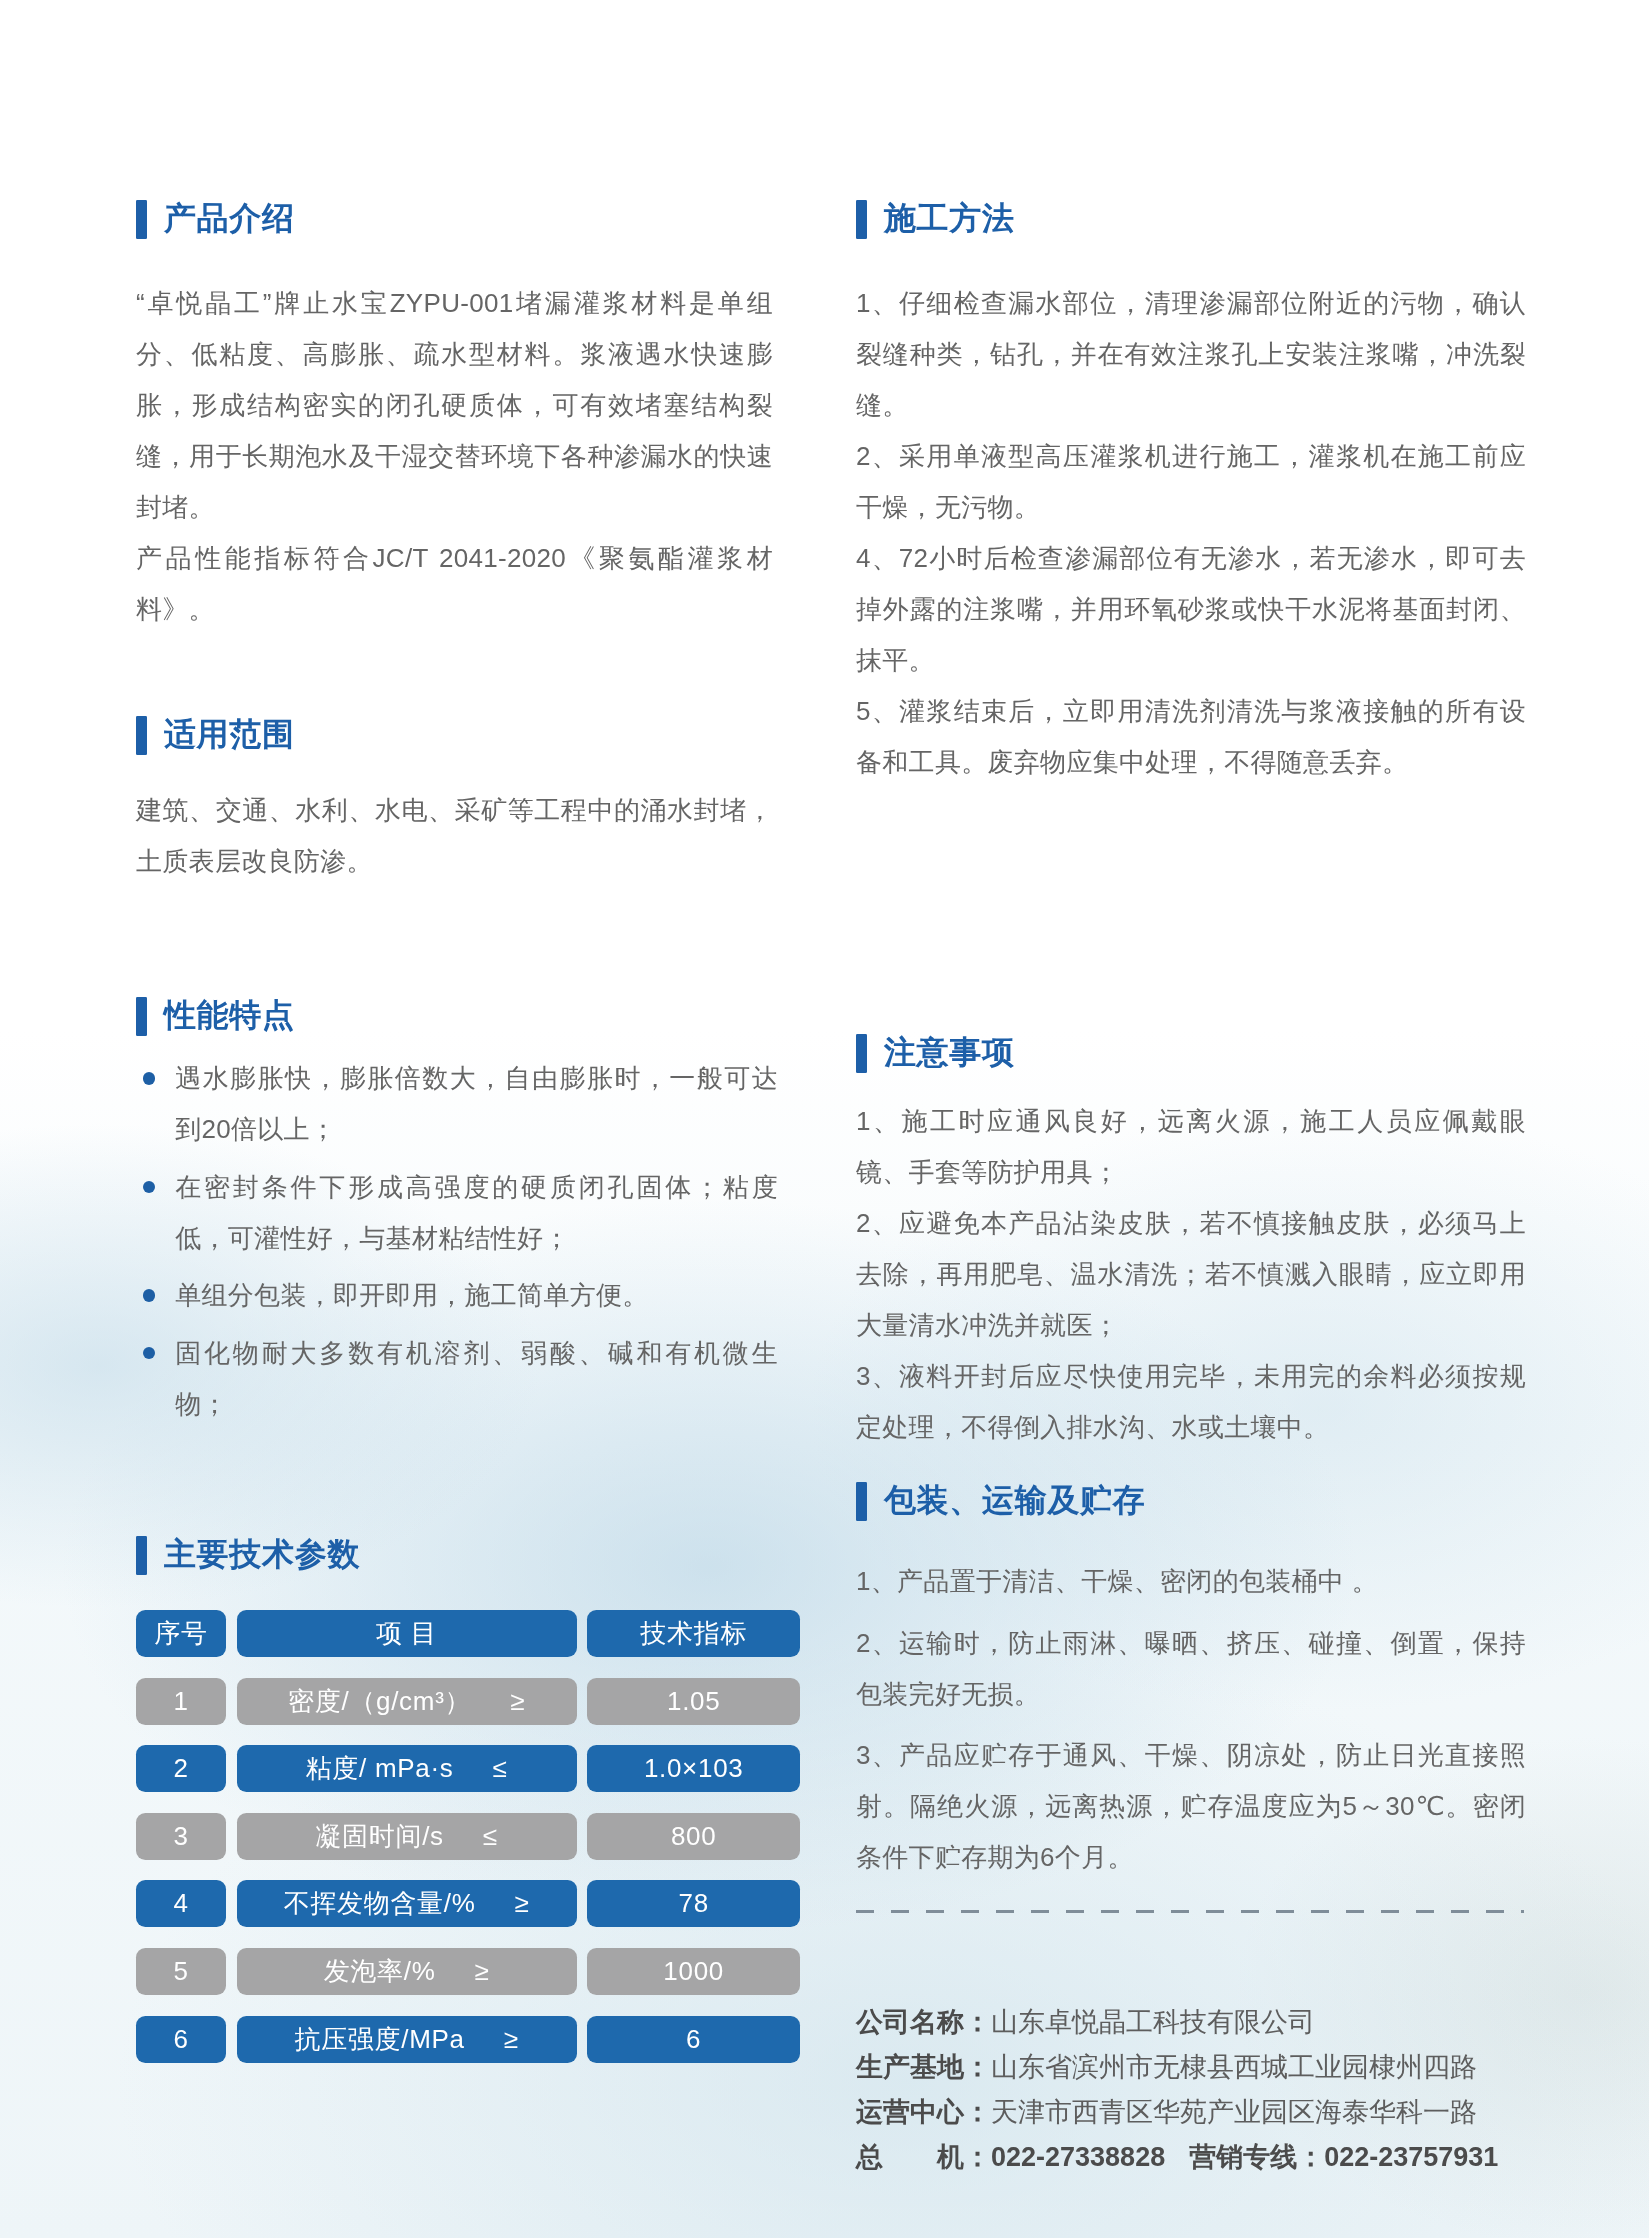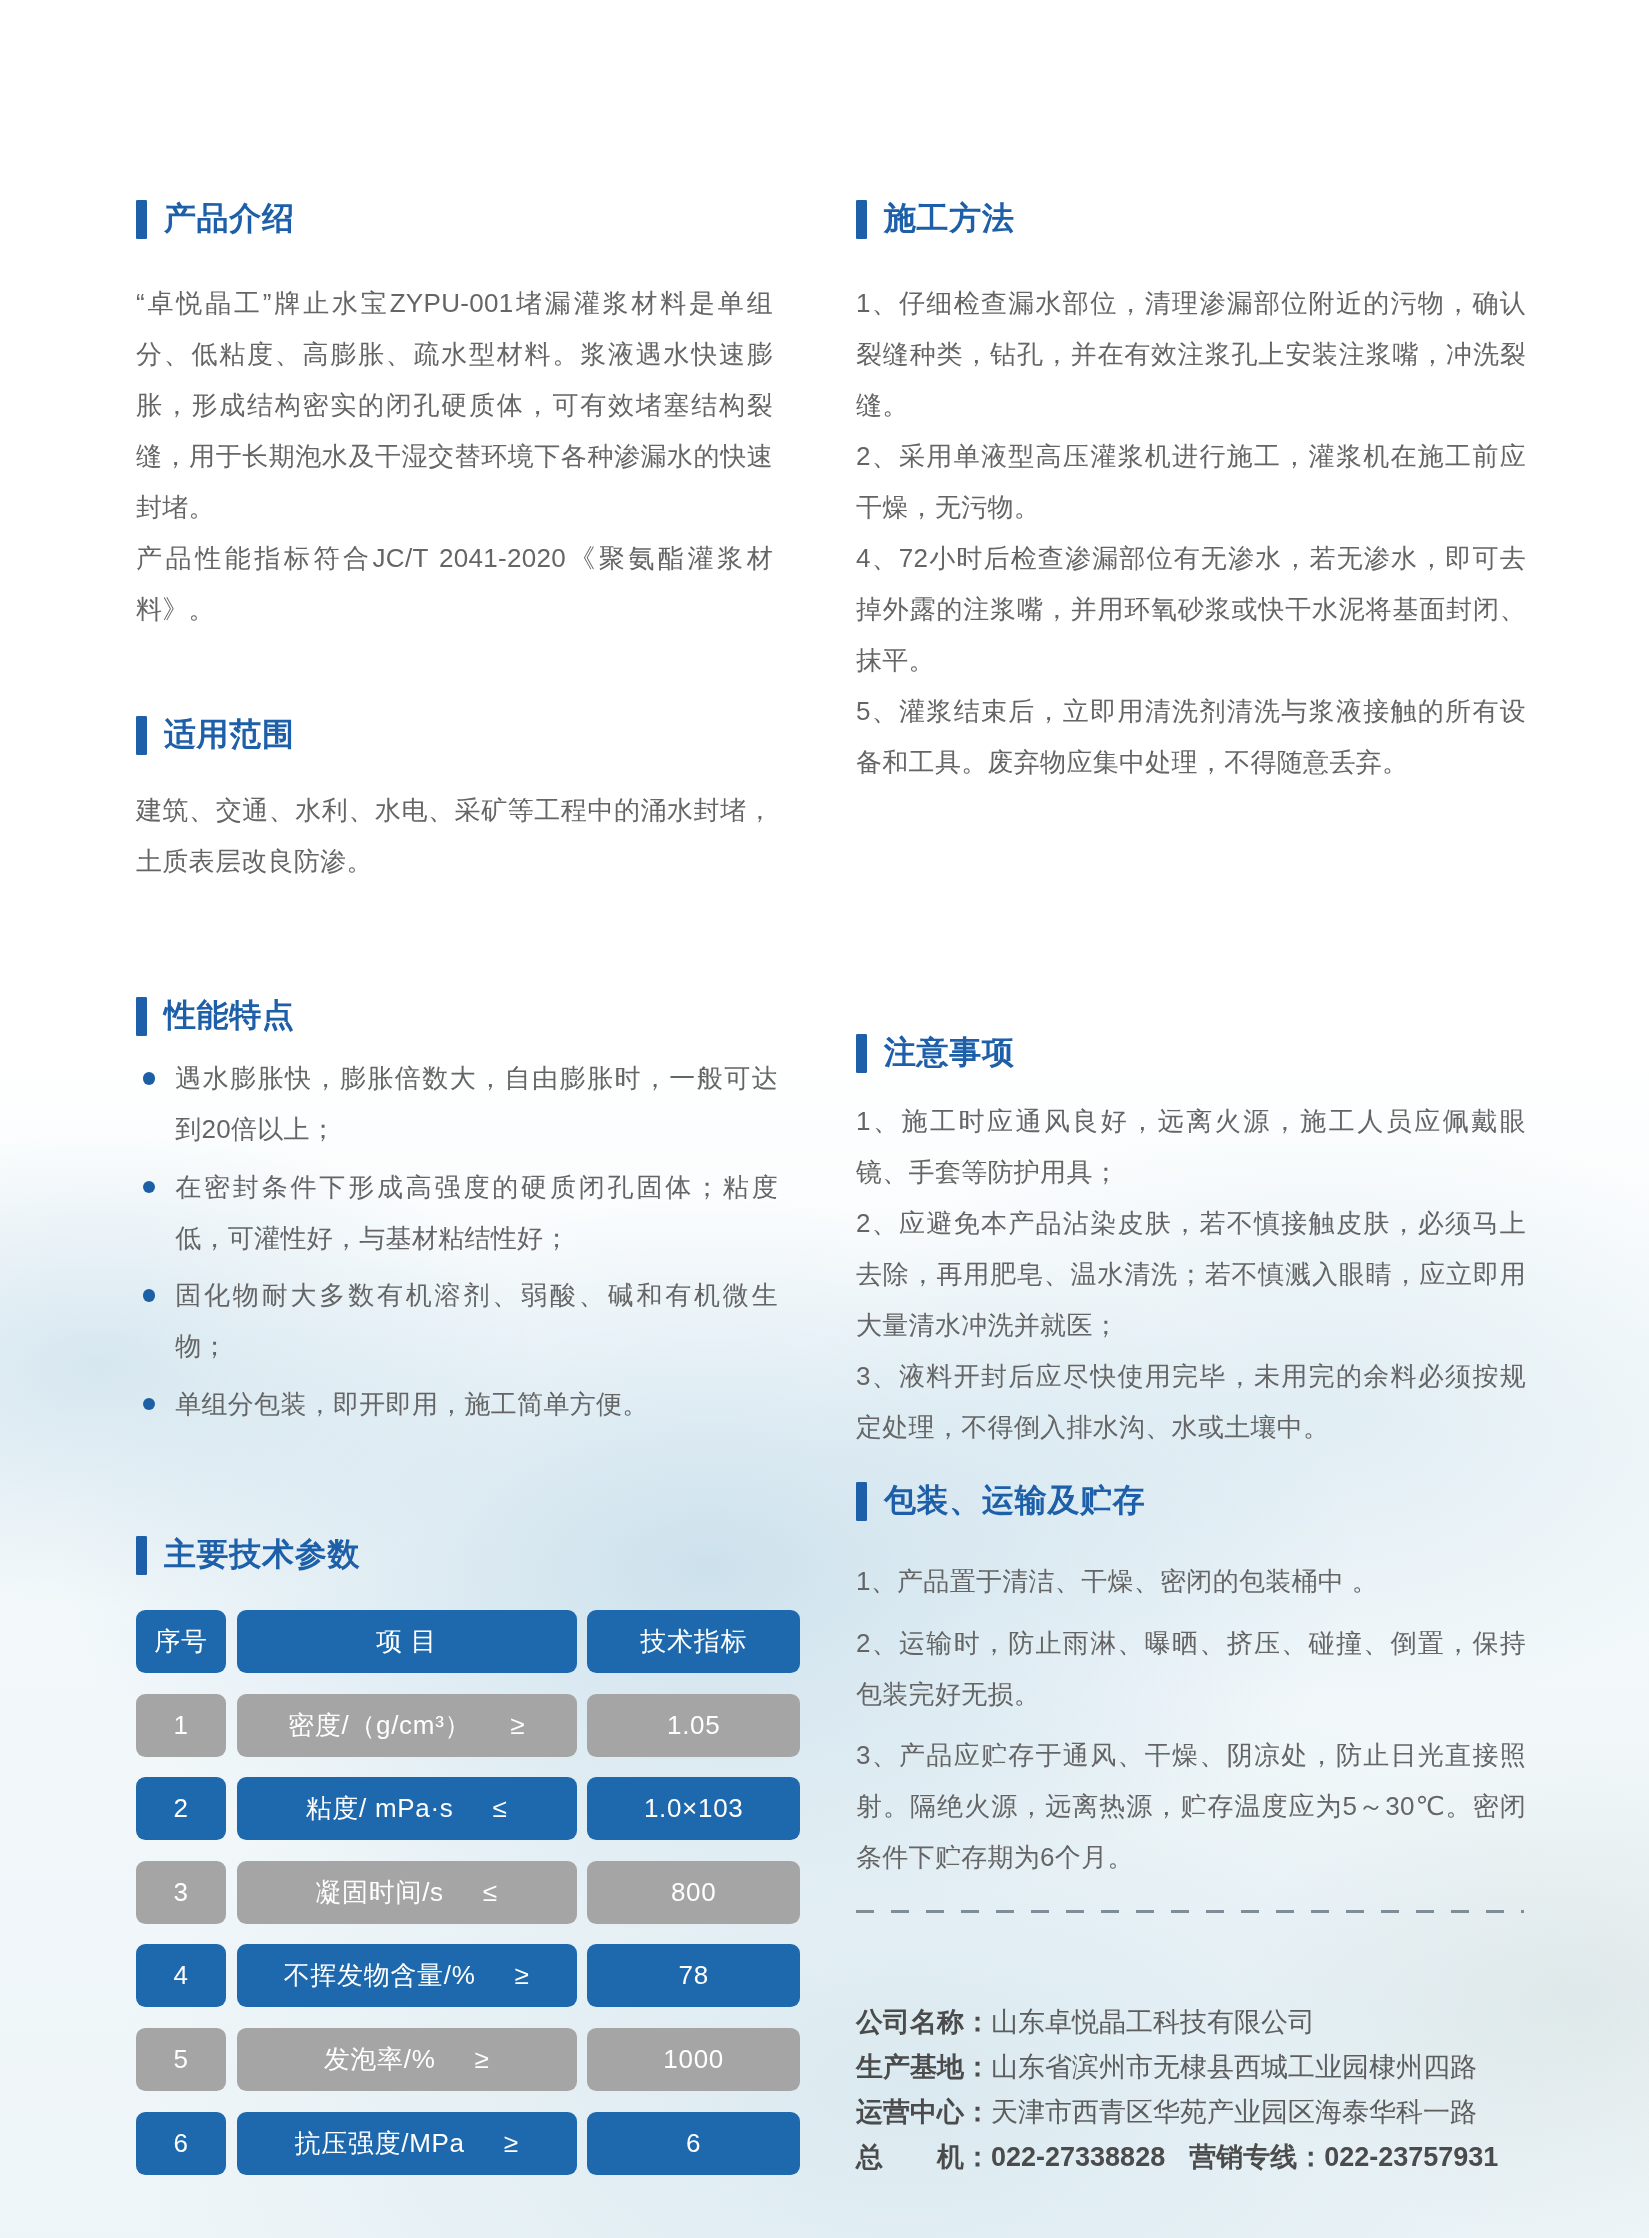--- a/index.html
+++ b/index.html
@@ -23,21 +23,21 @@
   .sec-bar{width:10.6px;height:39px;background:#1d5fa8;border-radius:1.3px;margin-right:17.3px;}
   .sec-text{font-size:32px;font-weight:700;color:#1d5fa8;letter-spacing:0.7px;white-space:nowrap;}
   .body-text{font-size:26px;color:#656565;line-height:51px;text-align:justify;letter-spacing:0.3px;}
   .num-item{font-size:26px;color:#656565;line-height:51px;text-align:justify;letter-spacing:0.3px;}
   .spaced .num-item{margin-bottom:10.6px;}
   
   .bullet{display:flex;margin-bottom:6.6px;}
   .dot{flex:0 0 auto;width:12.6px;height:12.6px;border-radius:50%;background:#1d5fa5;margin:19px 20px 0 6.6px;}
   
   .ptable{display:grid;grid-template-columns:90px 340px 213px;column-gap:10.6px;row-gap:20.6px;width:665px;}
-  .cell{height:63px;border-radius:9.3px;display:flex;align-items:center;justify-content:center;
+  .cell{height:47px;border-radius:9.3px;display:flex;align-items:center;justify-content:center;
         color:#ffffff;font-size:26px;letter-spacing:0.7px;}
   .row-blue{background:#1e69ad;}
   .row-gray{background:#a5a5a6;}
   .cell-item .op{margin-left:39px;}
   
   .dash{position:absolute;height:3.3px;width:668px;
         background:repeating-linear-gradient(90deg,#7f8d99 0 18px,transparent 18px 35px);}
   
   .company{position:absolute;font-size:27px;}
   .company .line{display:flex;line-height:45px;white-space:nowrap;}
@@ -83,25 +83,25 @@
     <div class="bullet">
       <div class="dot"></div>
       <div class="body-text">遇水膨胀快，膨胀倍数大，自由膨胀时，一般可达到20倍以上；</div>
     </div>
     <div class="bullet">
       <div class="dot"></div>
       <div class="body-text">在密封条件下形成高强度的硬质闭孔固体；粘度低，可灌性好，与基材粘结性好；</div>
     </div>
     <div class="bullet">
       <div class="dot"></div>
+      <div class="body-text">单组分包装，即开即用，施工简单方便。</div>
+    </div>
+    <div class="bullet">
+      <div class="dot"></div>
       <div class="body-text">固化物耐大多数有机溶剂、弱酸、碱和有机微生物；</div>
-    </div>
-    <div class="bullet">
-      <div class="dot"></div>
-      <div class="body-text">单组分包装，即开即用，施工简单方便。</div>
     </div>
   </div>
 
   <div class="section" style="left:136px;top:1535px;">
     <div class="sec-title">
       <div class="sec-bar"></div>
       <div class="sec-text">主要技术参数</div>
     </div>
   </div>
 

